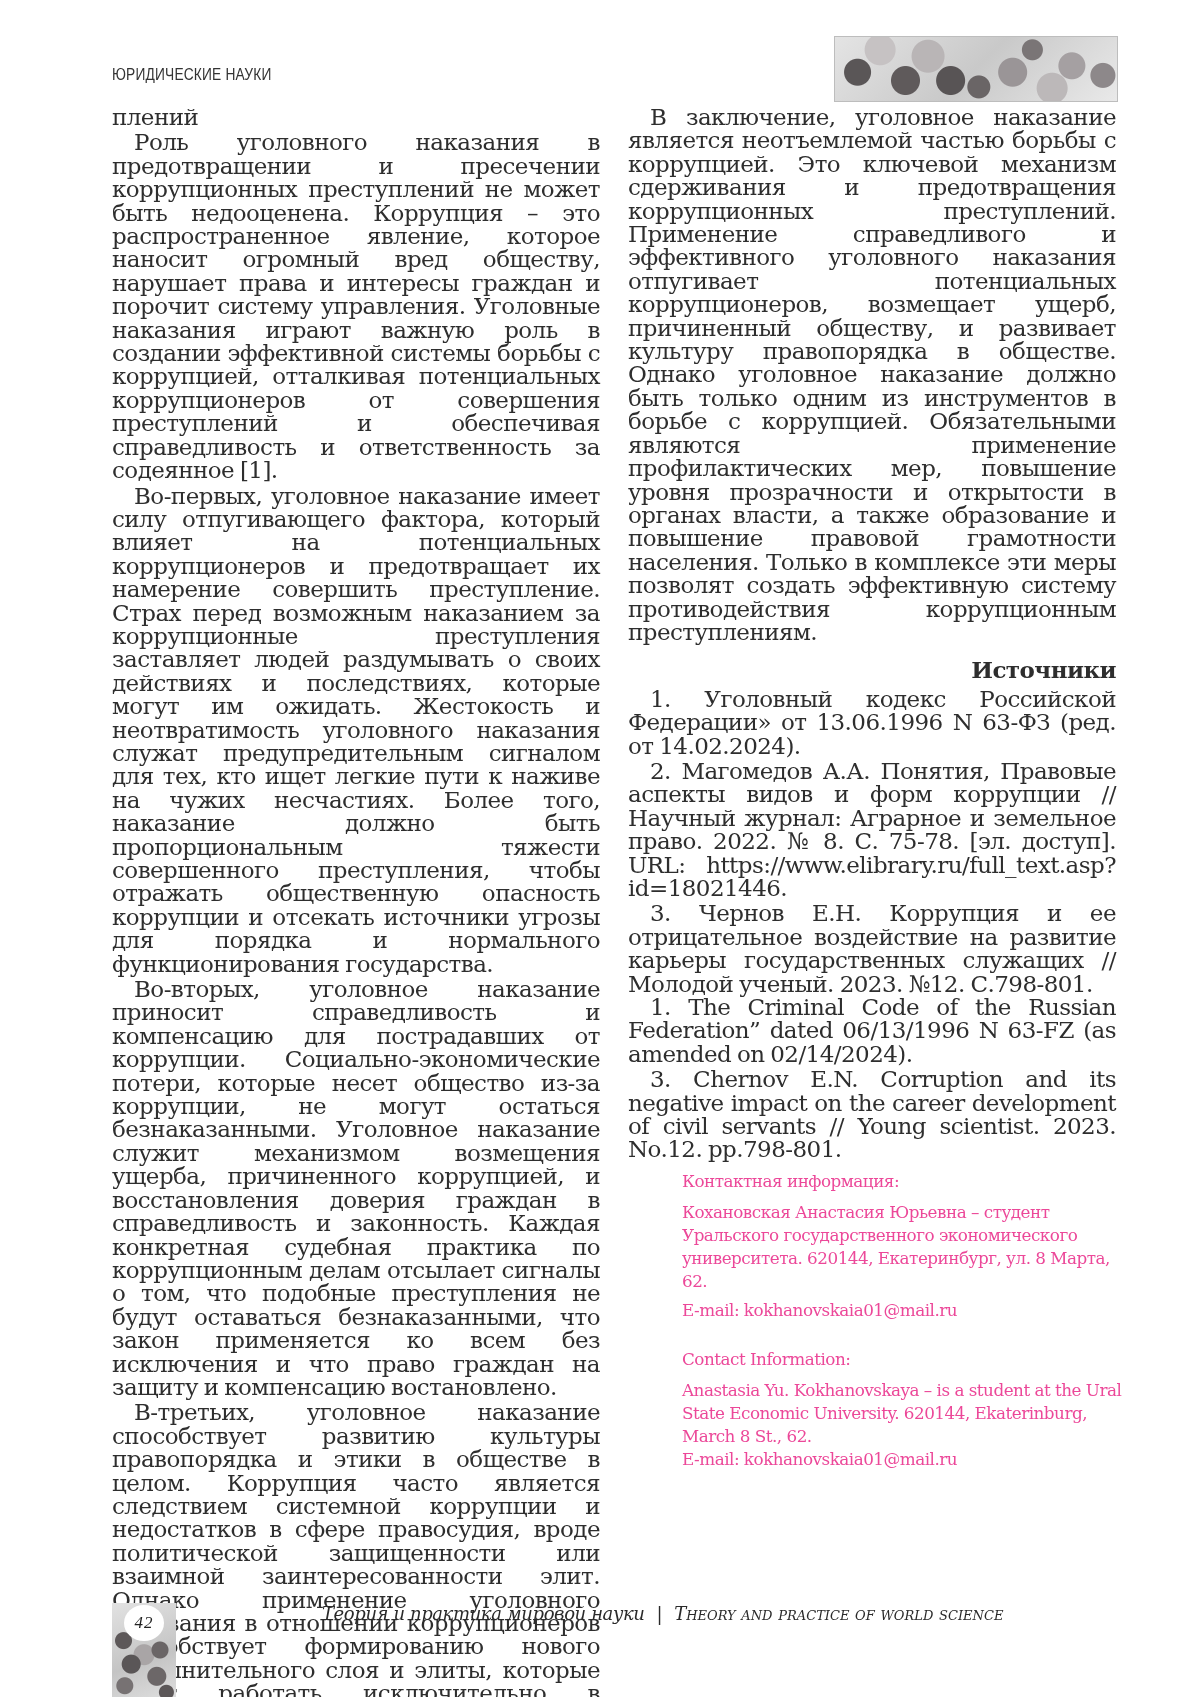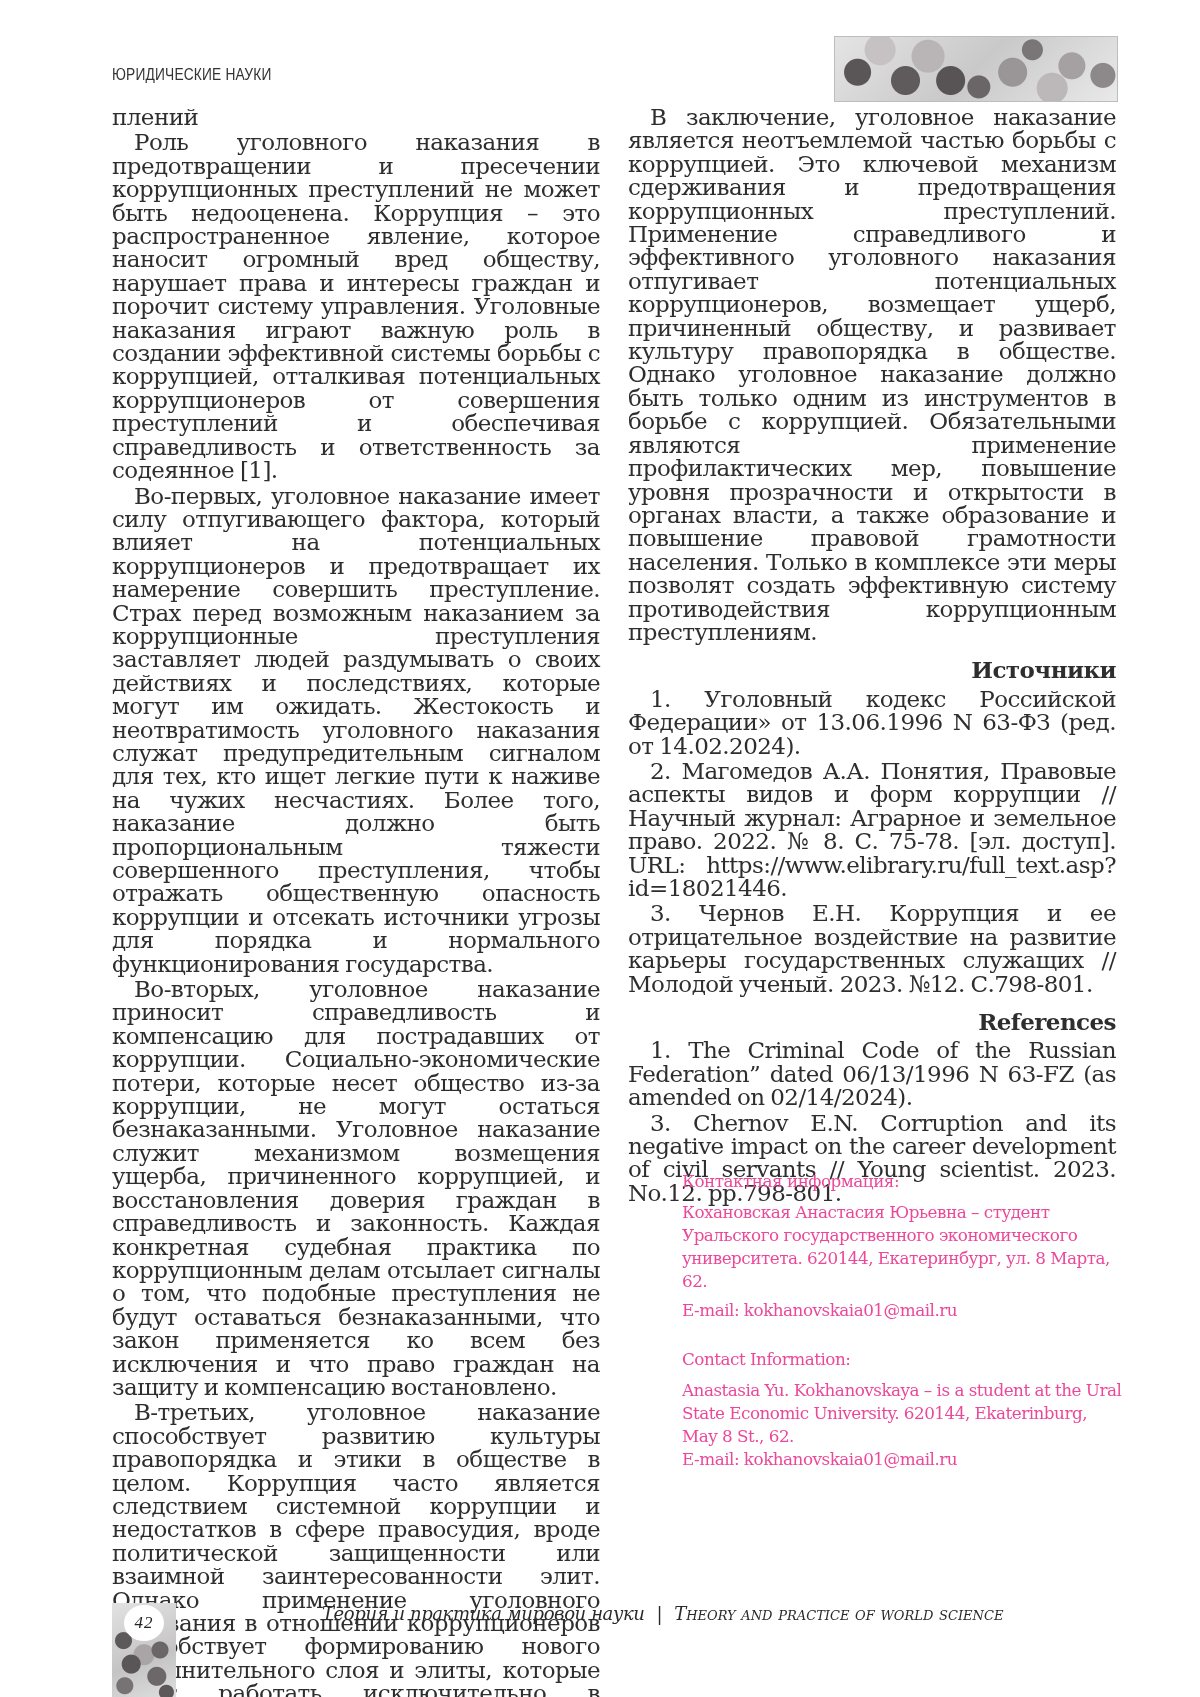--- a/index.html
+++ b/index.html
@@ -100,34 +100,33 @@
 <div class="col col-right">
   <p class="ind">В заключение, уголовное наказание является неотъемлемой частью борьбы с коррупцией. Это ключевой механизм сдерживания и предотвращения коррупционных преступлений. Применение справедливого и эффективного уголовного наказания отпугивает потенциальных коррупционеров, возмещает ущерб, причиненный обществу, и развивает культуру правопорядка в обществе. Однако уголовное наказание должно быть только одним из инструментов в борьбе с коррупцией. Обязательными являются применение профилактических мер, повышение уровня прозрачности и открытости в органах власти, а также образование и повышение правовой грамотности населения. Только в комплексе эти меры позволят создать эффективную систему противодействия коррупционным преступлениям.</p>
 
   <p class="section-title">Источники</p>
   <div class="ref">
     <p>1. Уголовный кодекс Российской Федерации» от 13.06.1996 N 63-ФЗ (ред. от 14.02.2024).</p>
     <p>2. Магомедов А.А. Понятия, Правовые аспекты видов и форм коррупции // Научный журнал: Аграрное и земельное право. 2022. № 8. С. 75-78. [эл. доступ]. URL: https://www.elibrary.ru/full_text.asp?id=18021446.</p>
     <p>3. Чернов Е.Н. Коррупция и ее отрицательное воздействие на развитие карьеры государственных служащих // Молодой ученый. 2023. №12. С.798-801.</p>
   </div>
 
-  <p class="section-title">References</p>
   <div class="ref">
     <p>1. The Criminal Code of the Russian Federation” dated 06/13/1996 N 63-FZ (as amended on 02/14/2024).</p>
     <p>3. Chernov E.N. Corruption and its negative impact on the career development of civil servants // Young scientist. 2023. No.12. pp.798-801.</p>
   </div>
 </div>
 
 <div class="contact">
   <p class="label">Контактная информация:</p>
   <p>Кохановская Анастасия Юрьевна – студент Уральского государственного экономического университета. 620144, Екатеринбург, ул. 8 Марта, 62.</p>
   <p class="email">E-mail: kokhanovskaia01@mail.ru</p>
   <div class="gap"></div>
   <p class="label">Contact Information:</p>
-  <p>Anastasia Yu. Kokhanovskaya – is a student at the Ural State Economic University. 620144, Ekaterinburg, May 8 St., 62.</p>
+  <p>Anastasia Yu. Kokhanovskaya – is a student at the Ural State Economic University. 620144, Ekaterinburg, March 8 St., 62.</p>
   <p>E-mail: kokhanovskaia01@mail.ru</p>
 </div>
 
 <div class="footer-thumb"></div>
 <div class="page-number">42</div>
 <div class="journal-line">
   <span>Теория и практика мировой науки</span><span class="sep">|</span><span class="en">Theory and practice of world science</span>
 </div>
 
 </body></html>

